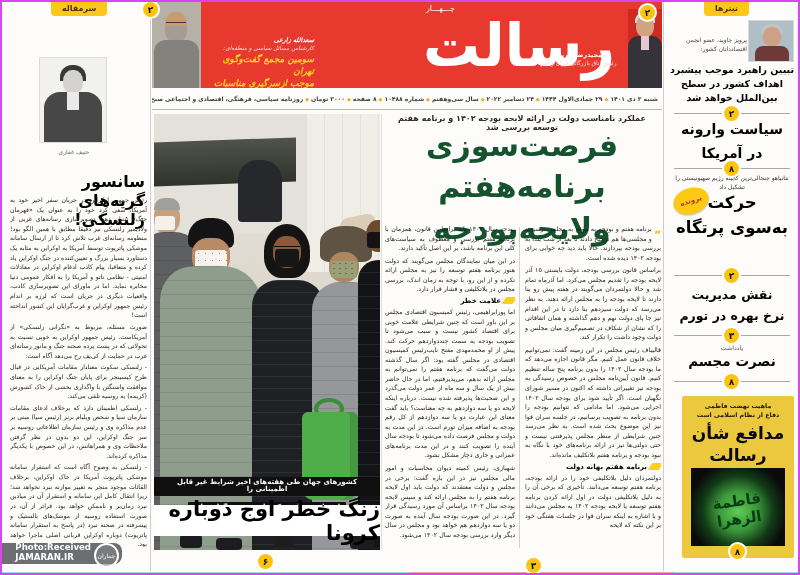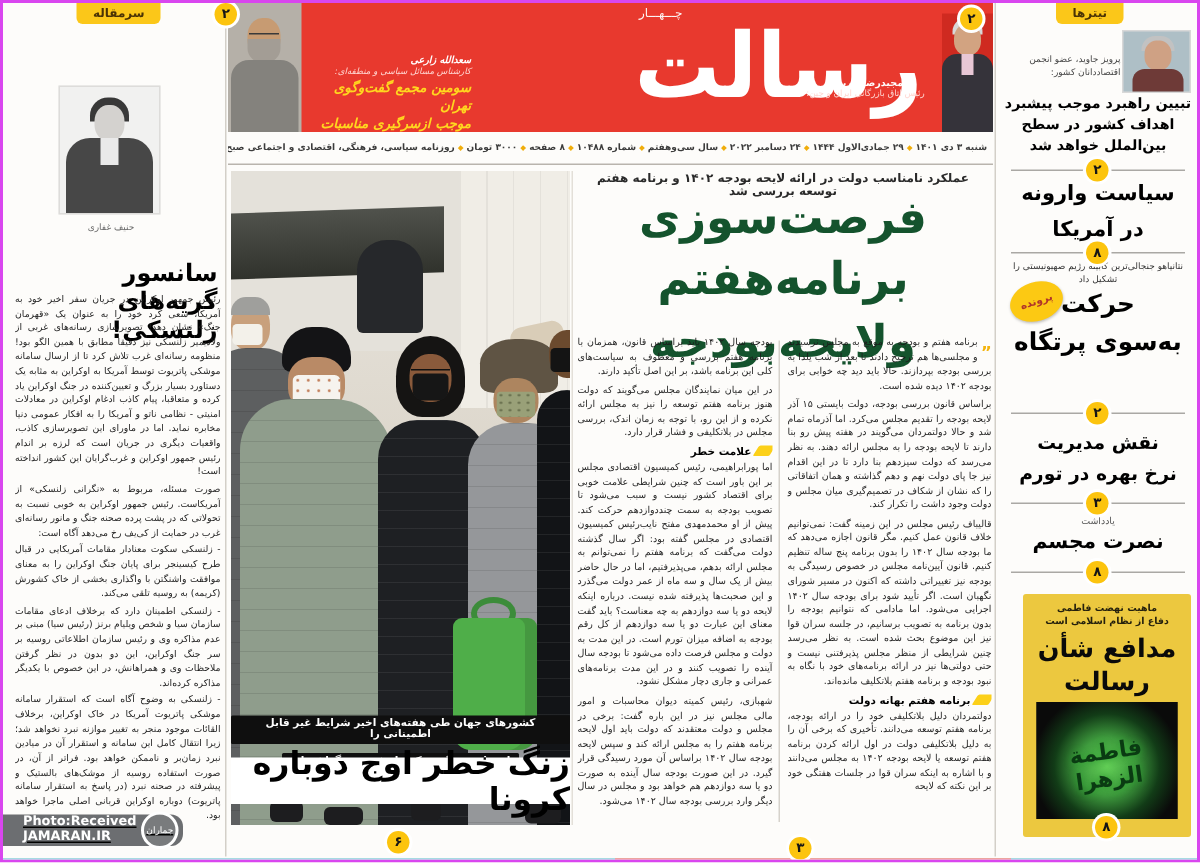--- a/index.html
+++ b/index.html
@@ -20,21 +20,21 @@
   .edp-hair { position:absolute; left:20px; top:7px; width:26px; height:16px; background:#383838; border-radius:12px 12px 0 0; }
   .edp-face { position:absolute; left:23px; top:12px; width:20px; height:24px; background:#d4d2cf; border-radius:45%; }
   .edp-suit { position:absolute; left:4px; top:34px; width:58px; height:52px; background:#474747; border-radius:16px 16px 0 0; }
   .edp-shirt { position:absolute; left:27px; top:34px; width:12px; height:18px; background:#e9e9e9; }
   .ed-author { position:absolute; left:34px; top:146px; width:66px; font-size:6px; color:#6a6a6a; text-align:center; }
   .ed-title { position:absolute; left:4px; top:170px; width:134px; font-size:16px; font-weight:900; color:#000; text-align:right; }
   .ed-body { position:absolute; left:3px; top:193px; width:137px; height:352px; overflow:hidden;
              font-size:6.2px; line-height:1.55; text-align:justify; color:#1d1d1d; }
   .ed-body p { margin-bottom:2px; }
   .watermark { position:absolute; left:0; top:541px; width:120px; height:21px; background:rgba(82,85,88,0.85);
-               border-radius:0 8px 8px 0; display:flex; align-items:center; z-index:8;text-decoration:underline; }
+               border-radius:0 8px 8px 0; display:flex; z-index:8; }
   .wm-logo { width:25px; height:25px; border-radius:50%; border:2px solid #fff; background:rgba(130,132,134,0.6);
              color:#fff; font-size:6px; display:flex; align-items:center; justify-content:center; margin:0 3px; }
   .wm-text { color:#fff; font-weight:bold; font-size:8.6px; line-height:1.12; direction:ltr; }
   
   .masthead { position:absolute; left:150px; top:0; width:510px; height:86px; background:#e8392e; overflow:hidden; }
   .mh-logo { position:absolute; left:248px; top:0; width:238px; height:86px; display:flex; align-items:center; justify-content:center;
              color:#fff; font-size:57px; font-weight:900; transform:scaleY(1.05); }
   .mh-topmark { position:absolute; left:230px; top:2px; color:#ffffff; font-size:8px; opacity:.95;margin-left:44px; }
   .mh-photo-l { position:absolute; left:0; top:0; width:49px; height:86px; background:#b5b0a8; overflow:hidden; }
   .mpl-face { position:absolute; left:13px; top:10px; width:22px; height:26px; background:#c79b72; border-radius:45%; }

